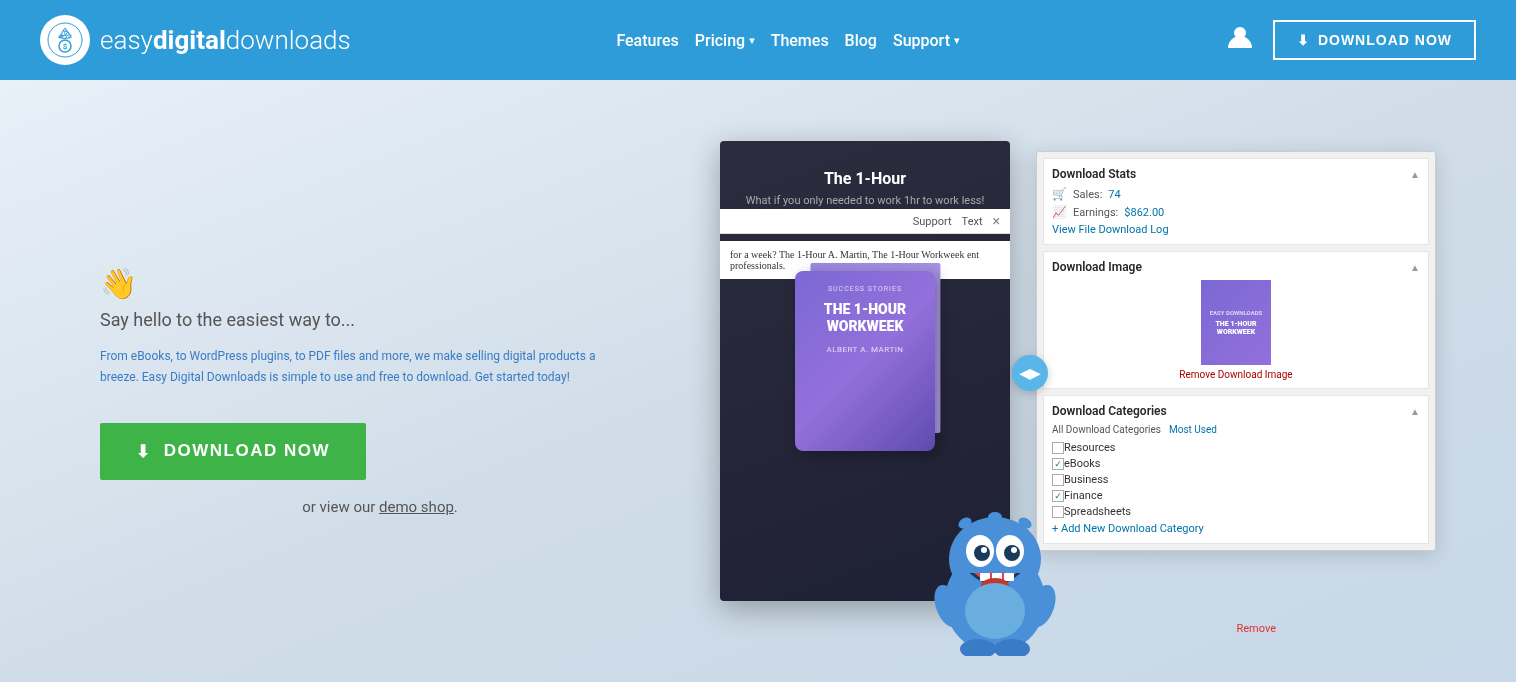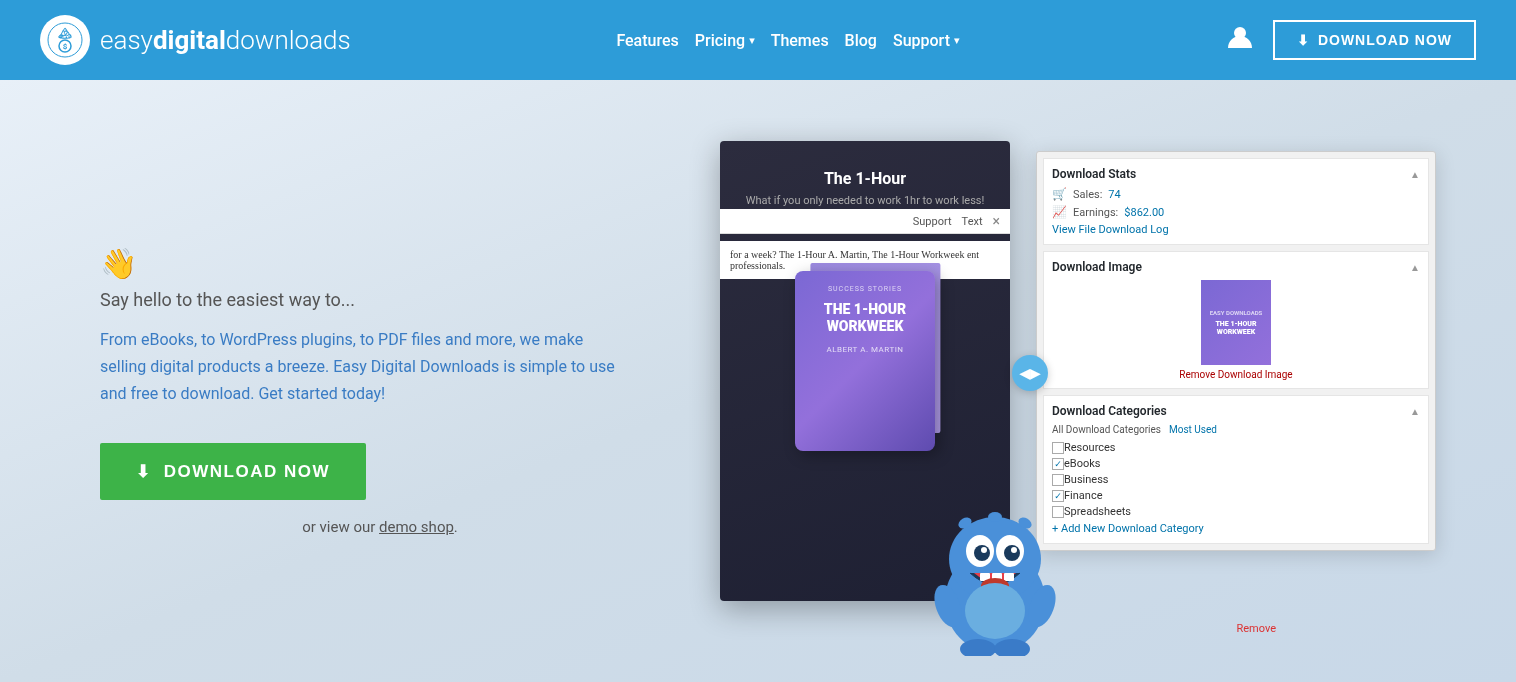--- a/index.html
+++ b/index.html
@@ -105,21 +105,21 @@
       margin-bottom: 16px;
     }
     .hero-title {
       font-size: 48px;
       font-weight: 800;
       color: #1a2230;
       line-height: 1.15;
       margin-bottom: 28px;
     }
     .hero-desc {
-      font-size: 16px;
+      font-size: 12px;
       color: #3a7cc4;
       line-height: 1.7;
       margin-bottom: 36px;
       max-width: 530px;
     }
     .download-btn-hero {
       background: #3db348;
       border: none;
       color: white;
       padding: 18px 36px;

